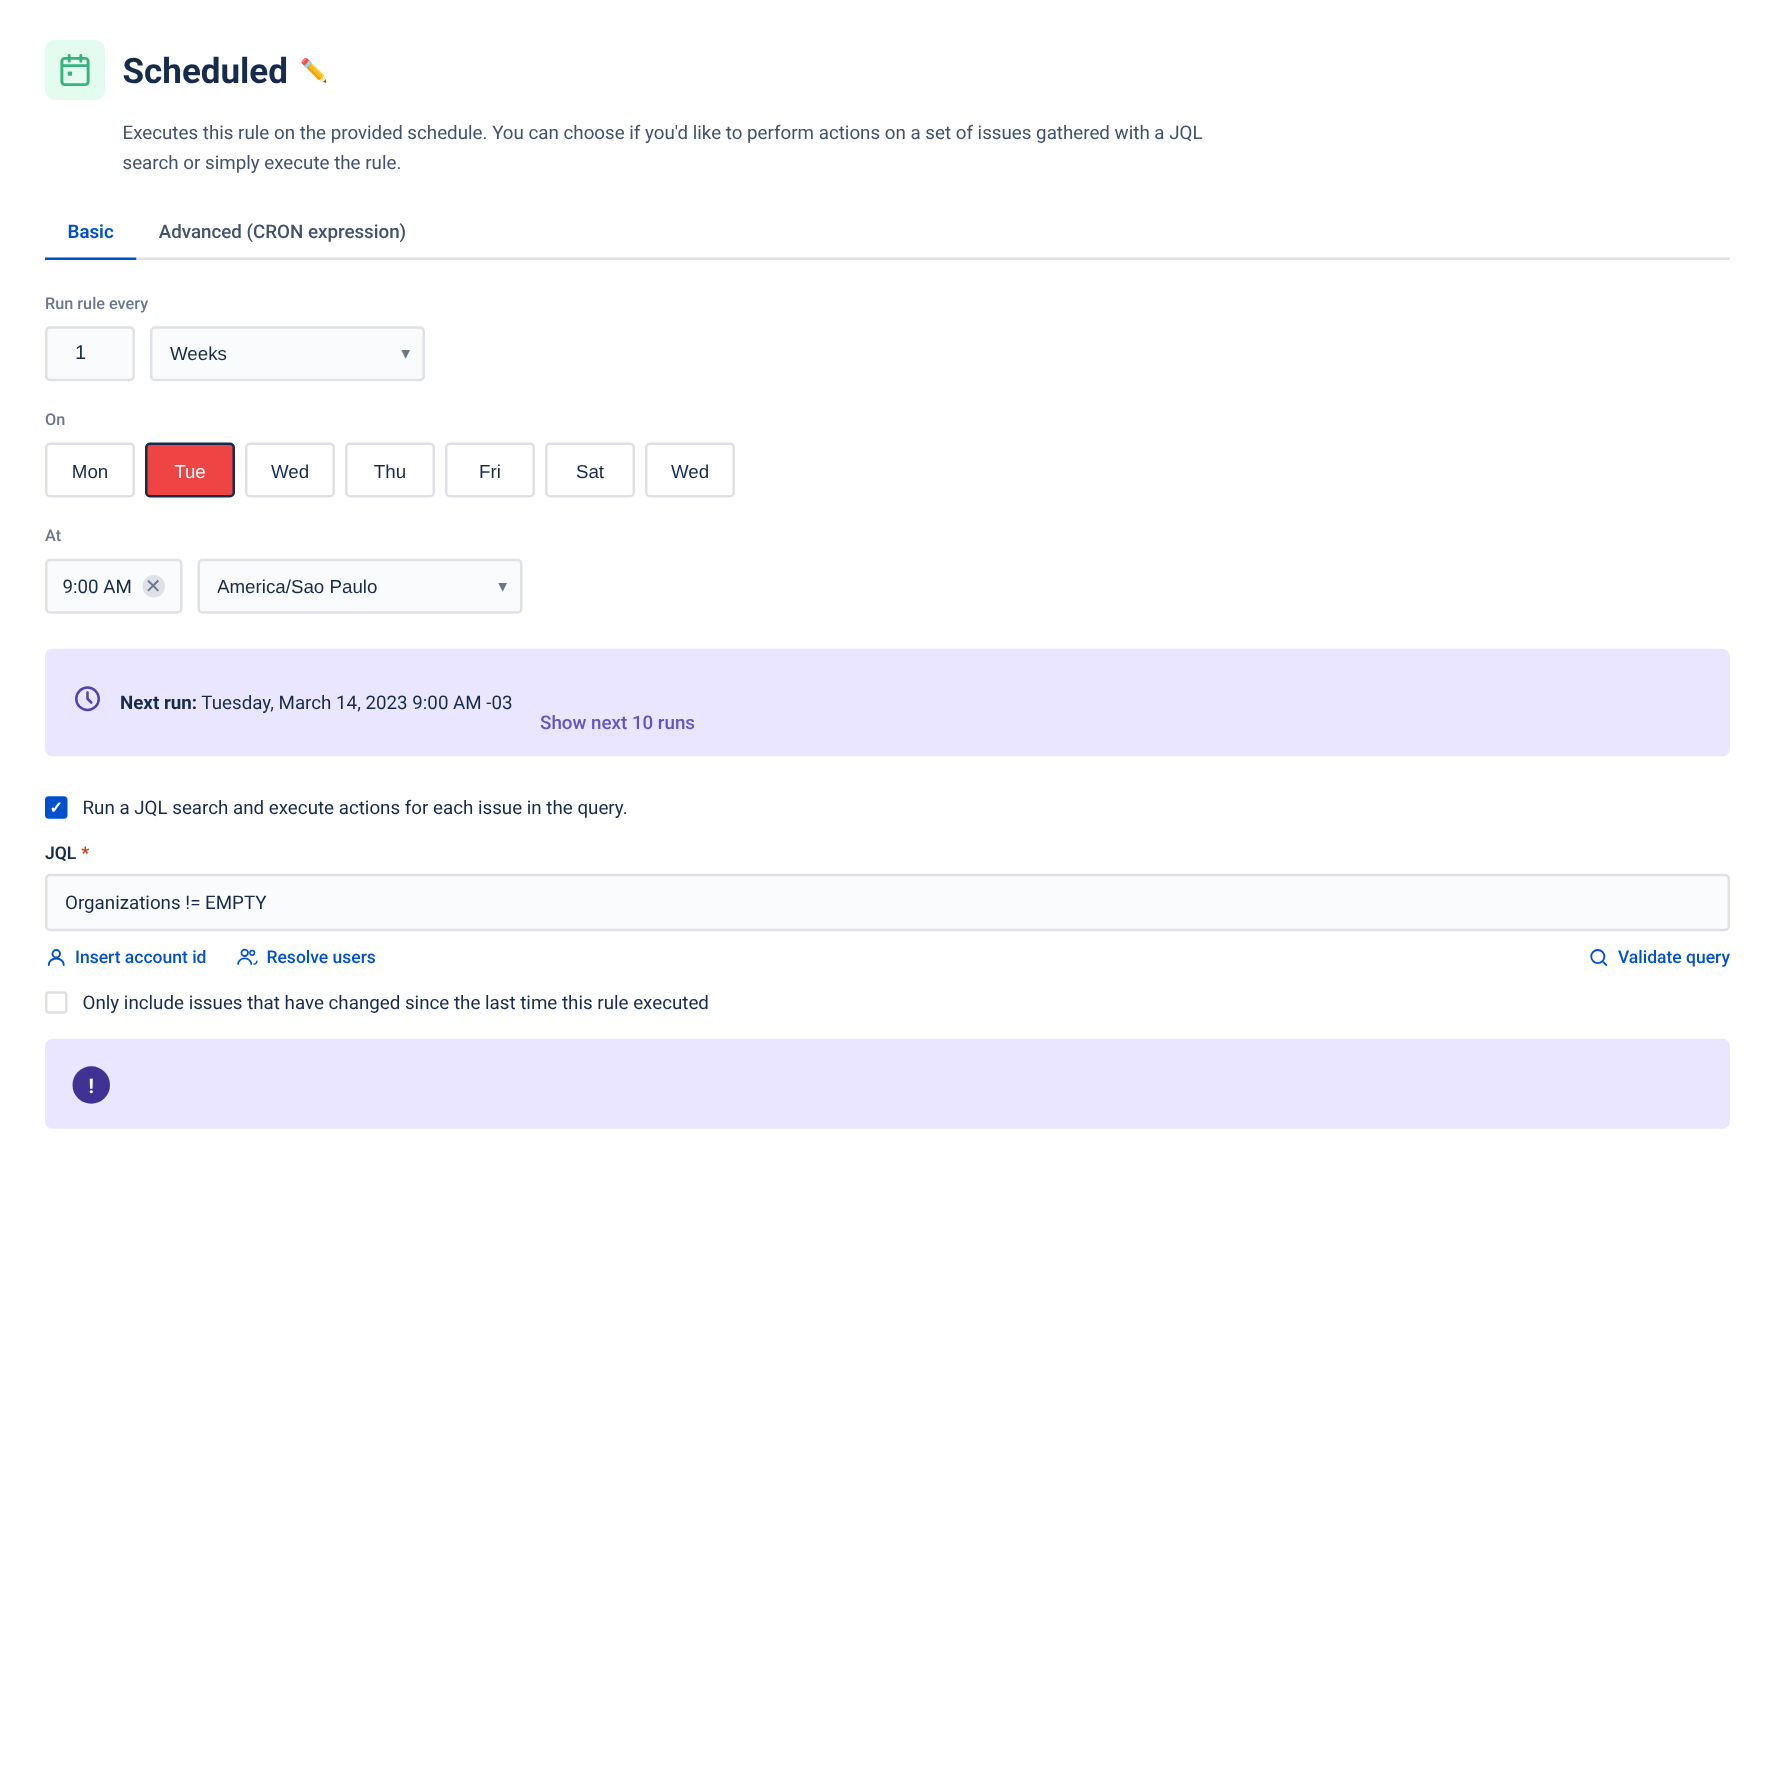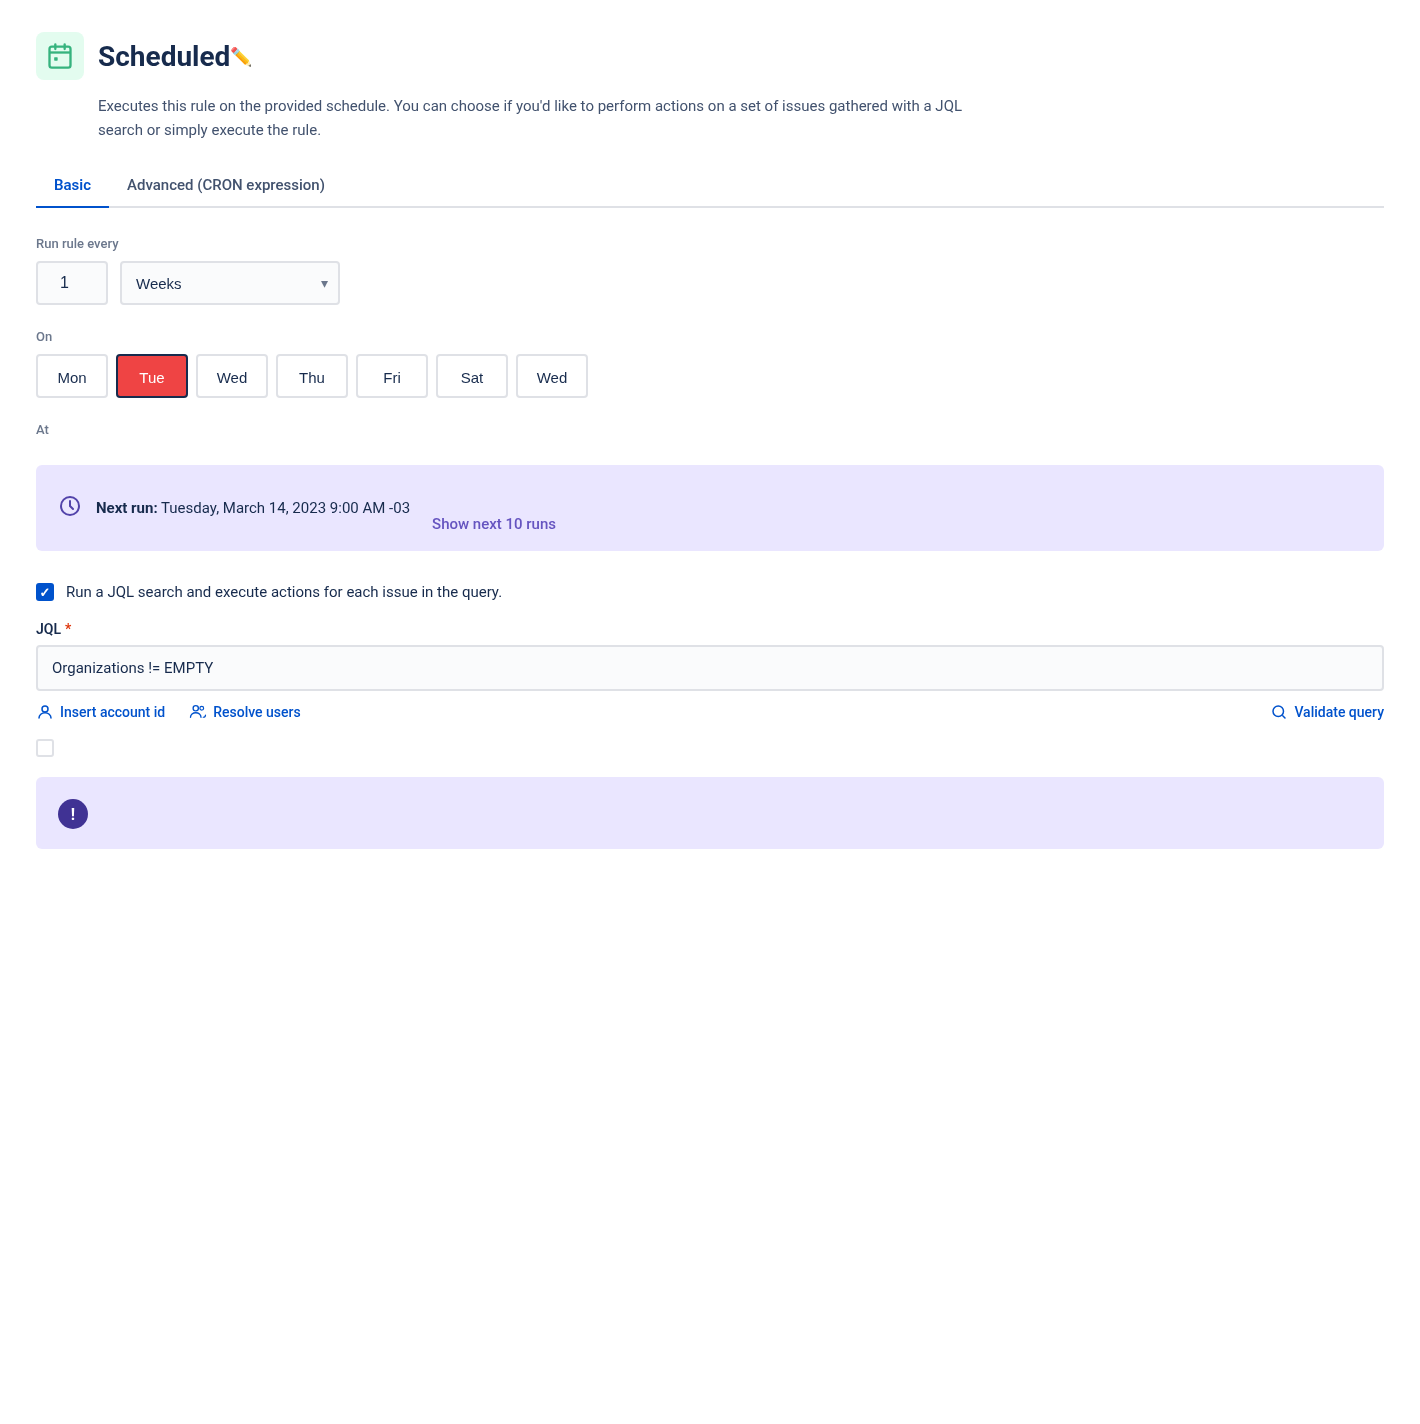--- a/index.html
+++ b/index.html
@@ -25,21 +25,21 @@
       border-radius: 8px;
       display: flex;
       align-items: center;
       justify-content: center;
       flex-shrink: 0;
     }
 
     .title-row {
       display: flex;
       align-items: center;
-      gap: 0;
+      gap: 10px;
     }
 
     .page-title {
       font-size: 28px;
       font-weight: 700;
       color: #172b4d;
     }
 
     .edit-icon {
       color: #8993a4;
@@ -412,20 +412,34 @@
     <button class="day-btn">Wed</button>
     <button class="day-btn">Thu</button>
     <button class="day-btn">Fri</button>
     <button class="day-btn">Sat</button>
     <button class="day-btn">Wed</button>
   </div>
 </div>
 
 <div class="at-section">
   <div class="section-label">At</div>
+  <div class="time-row">
+    <div class="time-input-wrap">
+      <span class="time-value">9:00 AM</span>
+      <span class="clear-btn">✕</span>
+    </div>
+    <div class="select-wrapper">
+      <select class="select-input" style="min-width: 260px;">
+        <option selected="">America/Sao Paulo</option>
+        <option>America/New_York</option>
+        <option>UTC</option>
+        <option>Europe/London</option>
+      </select>
+    </div>
+  </div>
 </div>
 
 <div class="next-run-box">
   <span class="clock-icon">
     <svg width="24" height="24" viewBox="0 0 24 24" fill="none">
       <circle cx="12" cy="12" r="9" stroke="#5243aa" stroke-width="2"></circle>
       <path d="M12 7v5l3 3" stroke="#5243aa" stroke-width="2" stroke-linecap="round"></path>
     </svg>
   </span>
   <span class="next-run-text">
@@ -475,18 +489,19 @@
           <path d="M20 20l-3-3" stroke="#0052cc" stroke-width="2" stroke-linecap="round"></path>
         </svg>
       </span>
       <span>Validate query</span>
     </a>
   </div>
 
   
   <div class="checkbox-row">
     <div class="checkbox-empty"></div>
+    <span class="checkbox-label">Only include issues that have changed since the last time this rule executed</span>
   </div>
 </div>
 
 <div class="warning-box">
   <div class="warning-icon">!</div>
 </div>
 
 </body></html>

